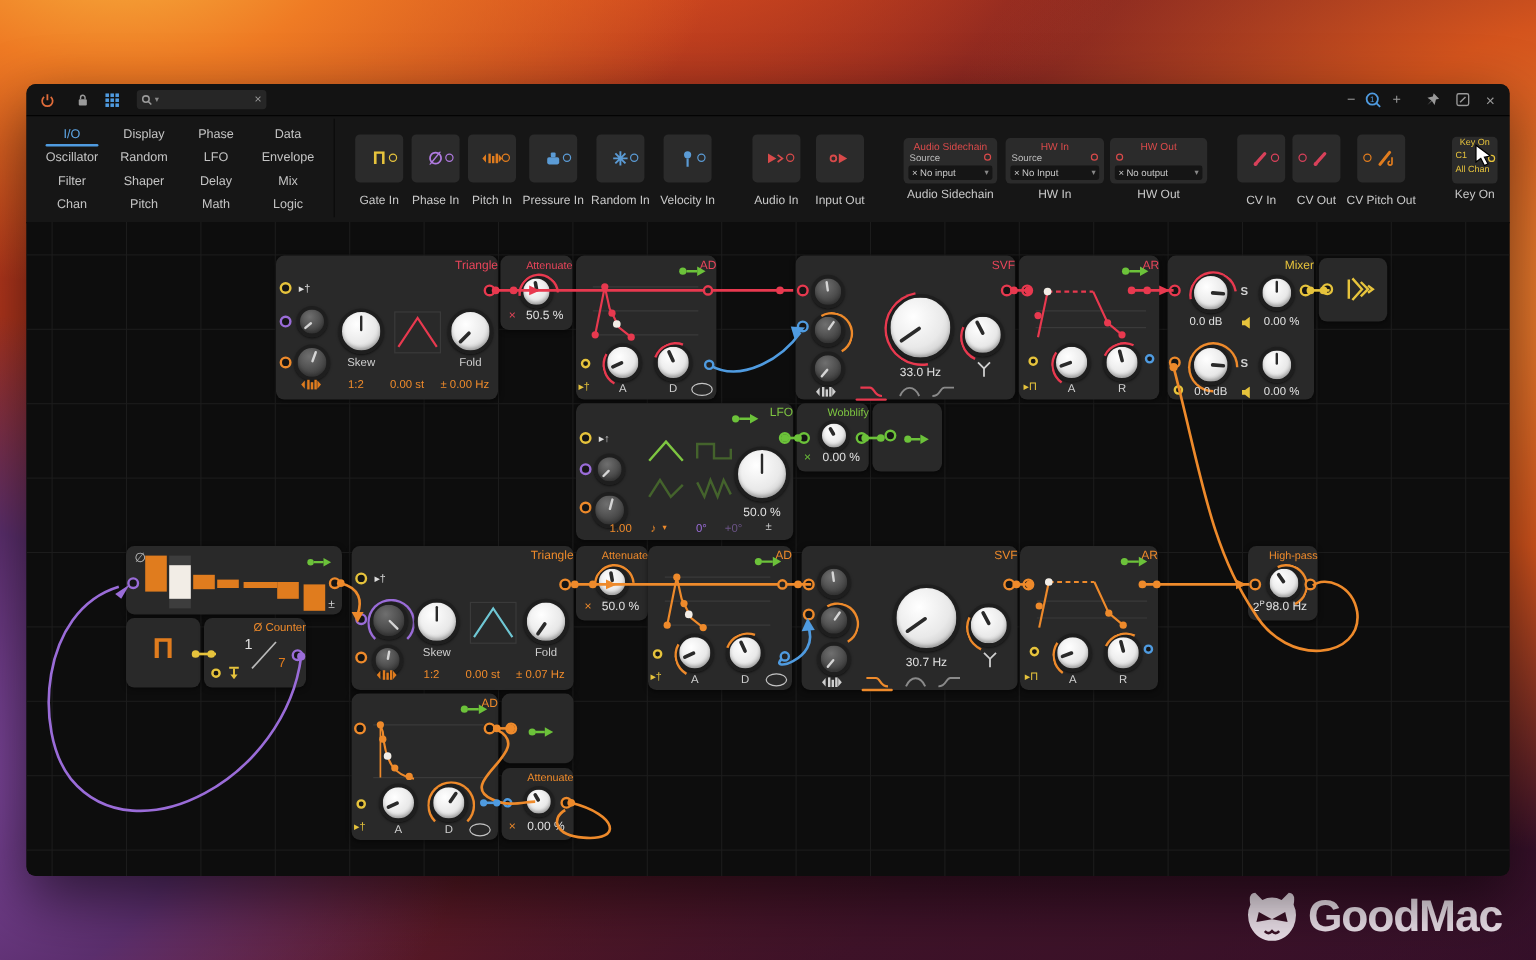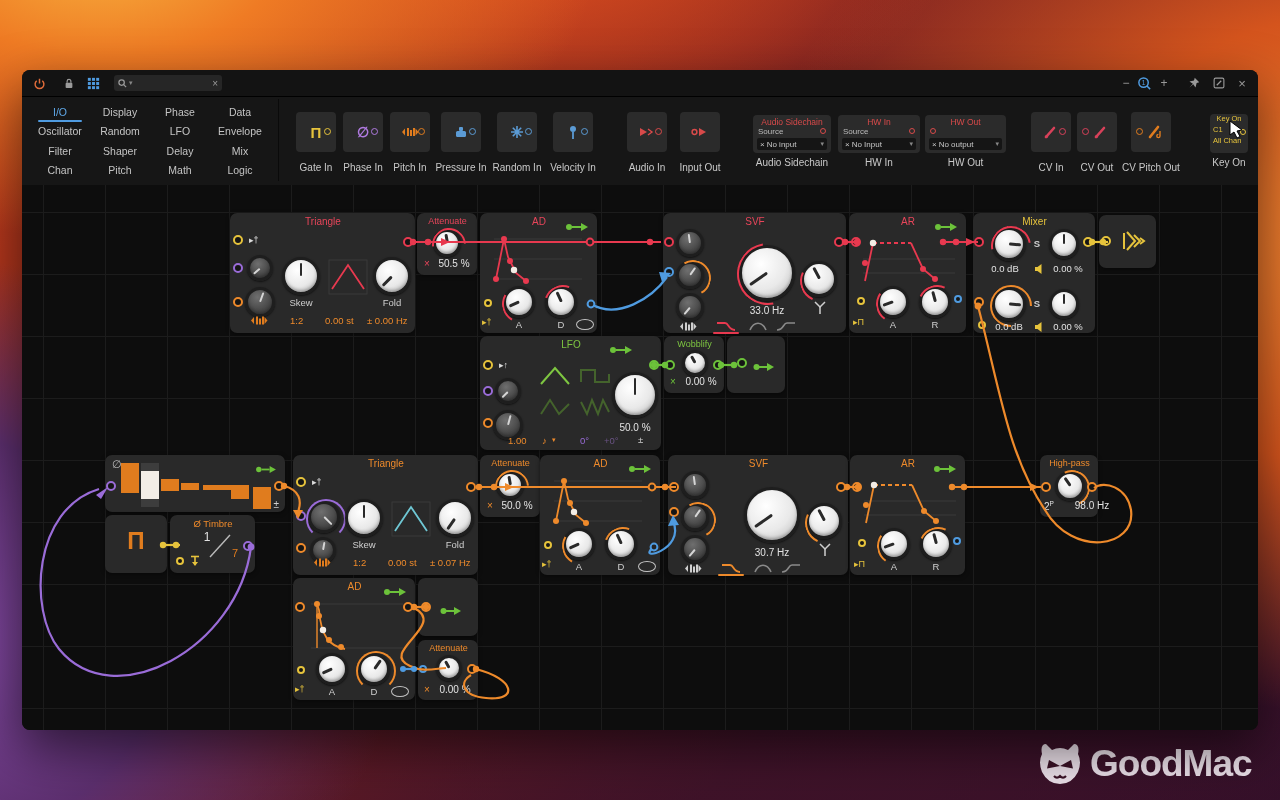--- a/index.html
+++ b/index.html
@@ -48,21 +48,21 @@
   #keyon{position:absolute;left:1188px;top:17px;width:38px;height:39px;background:#2b2b2b;border-radius:4px;}
   #keyon div{font-size:7.5px;color:#e6c33c;padding-left:3px;line-height:1.45;}
   #keyon div:first-child{text-align:center;padding-left:0;}
   #keyon .kdot{position:absolute;right:2px;top:15px;width:6px;height:6px;border-radius:50%;border:1.5px solid #e6c33c;box-sizing:border-box;}
   
   #canvas{position:absolute;left:0;top:115px;width:1236px;height:545px;background:#0d0d0d;
     background-image:linear-gradient(#1c1c1c 1px,transparent 1px),linear-gradient(90deg,#1c1c1c 1px,transparent 1px);
     background-size:62px 62px;background-position:21px 27px;}
   
   .mod{position:absolute;background:#292929;border-radius:7px;box-shadow:0 1px 4px rgba(0,0,0,.5);}
-  .mtitle{position:absolute;left:1px;right:0;top:3px;text-align:center;font-size:10px;}
+  .mtitle{position:absolute;left:1px;right:0;top:3px;text-align:right;font-size:10px;}
   .c-red{color:#e8455a;} .c-org{color:#ee8a2b;} .c-grn{color:#7ec641;} .c-yel{color:#e6c33c;}
   .port{position:absolute;width:10px;height:10px;border-radius:50%;border:2.2px solid;background:#151515;box-sizing:border-box;}
   .port.sm{width:8px;height:8px;border-width:2px;}
   .p-red{border-color:#e8394f;} .p-org{border-color:#ee8a2b;} .p-yel{border-color:#e6c33c;}
   .p-grn{border-color:#6cc23a;} .p-pur{border-color:#9a6cd8;} .p-blu{border-color:#4f9be0;}
   .knob{position:absolute;border-radius:50%;border:3px solid #1e1e1e;box-sizing:border-box;
     background:radial-gradient(circle at 38% 32%, #ffffff, #e9e9e9 55%, #b5b5b5 100%);
     box-shadow:inset 0 -2px 3px rgba(0,0,0,.25), 0 1px 2px rgba(0,0,0,.6);}
   .knob .ptr{position:absolute;left:50%;top:8%;width:2.6px;height:42%;margin-left:-1.3px;background:#2a2a2a;
     border-radius:2px;transform-origin:50% 100%;}
@@ -647,21 +647,21 @@
   <span style="position:absolute;right:6px;bottom:2px;color:#cfcfcf;font-size:10px">±</span>
   <span class="port p-pur" style="left:1px;top:26px"></span>
   <span class="port p-org" style="right:1px;top:26px"></span>
 </div>
 
 <div class="mod" style="left:105px;top:515px;width:62px;height:58px">
   <span style="position:absolute;left:0;right:0;top:12px;text-align:center;color:#e07c1e;font-size:24px;font-weight:bold">Π</span>
 </div>
 
 <div class="mod" style="left:170px;top:515px;width:85px;height:58px">
-  <div class="mtitle c-org" style="font-size:9.5px">Ø Timbre</div>
+  <div class="mtitle c-org" style="font-size:9.5px">Ø Counter</div>
   <span class="val" style="left:30px;top:15px;width:14px;font-size:12px">1</span>
   <svg style="position:absolute;left:36px;top:16px" width="28" height="30" viewBox="0 0 28 30">
       <line x1="4" y1="26" x2="24" y2="4" stroke="#bbb" stroke-width="1.4"></line>
     </svg>
   <span class="val" style="left:58px;top:32px;width:14px;font-size:11px;color:#e07c1e">7</span>
   <span class="port p-yel sm" style="left:6px;top:42px"></span>
   <svg style="position:absolute;left:20px;top:40px" width="10" height="12" viewBox="0 0 10 12">
       <line x1="1" y1="1.5" x2="9" y2="1.5" stroke="#e6c33c" stroke-width="1.6"></line>
       <line x1="5" y1="2" x2="5" y2="10" stroke="#e6c33c" stroke-width="1.6"></line>
       <path d="M2,7 L5,11 L8,7 z" fill="#e6c33c"></path>
@@ -841,21 +841,21 @@
 </div>
 
 <div class="mod" style="left:1040px;top:455px;width:58px;height:62px">
   <div class="mtitle c-org" style="font-size:9px">High-pass</div>
   <span class="port p-org" style="left:1px;top:27px"></span>
   <span class="knob" style="left:15px;top:16px;width:30px;height:30px">
       <i class="ptr" style="transform:rotate(-35deg)"></i>
       <i class="arc" style="left:-4px;top:-4px;width:36px;height:36px;border-top-color:#ee8a2b;border-right-color:#ee8a2b;transform:rotate(20deg)"></i>
     </span>
   <span class="val" style="left:3px;top:45px;width:12px"><span>2</span><sup class="pp">P</sup></span>
-  <span class="val" style="left:31px;top:45px;width:42px">98.0 Hz</span>
+  <span class="val" style="left:11px;top:45px;width:42px">98.0 Hz</span>
   <span class="port p-org" style="right:1px;top:27px"></span>
 </div>
 
 <div class="mod" style="left:293px;top:578px;width:122px;height:122px">
   <div class="mtitle c-org">AD</div>
   <span class="precord" style="right:8px;top:5px"><svg width="24" height="10" viewBox="0 0 24 10">
         <circle cx="4" cy="5" r="3" fill="#6cc23a"></circle>
         <line x1="7" y1="5" x2="16" y2="5" stroke="#6cc23a" stroke-width="2"></line>
         <path d="M16,1 L23,5 L16,9 z" fill="#6cc23a"></path>
       </svg></span>

